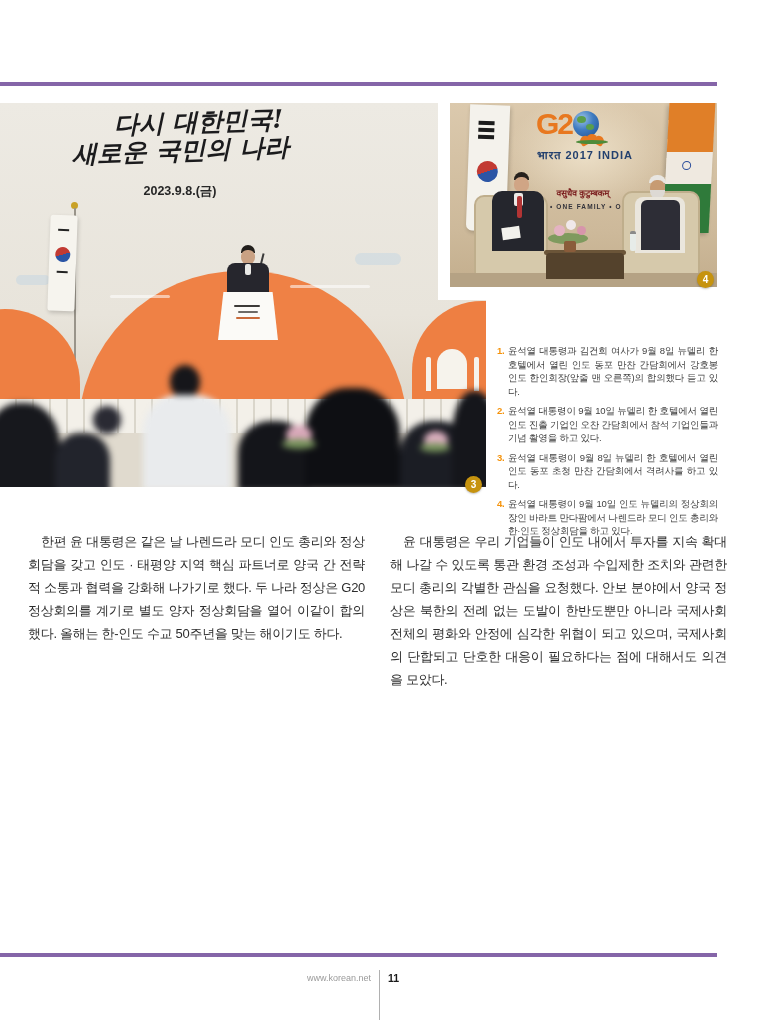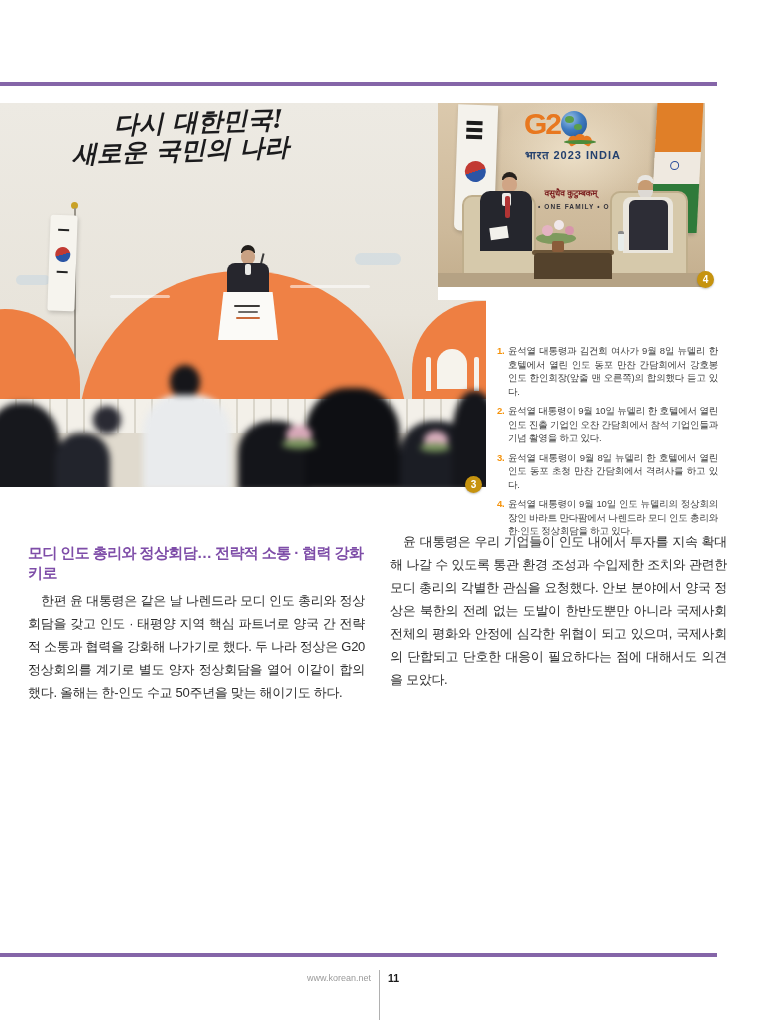--- a/index.html
+++ b/index.html
@@ -53,21 +53,21 @@
   .minaret { width:5px; height:34px; background:#f6f3ec; border-radius:2px 2px 0 0; }
   .crowd-layer { left:0; top:240px; width:486px; height:144px; filter:blur(3px); }
   .crowd { position:absolute; border-radius:45% 45% 0 0; }
   .flower-pink { position:absolute; border-radius:50%; }
   .badge { width:17px; height:17px; border-radius:50%; background:#c6930f;
     color:#ffffff; font-size:10px; font-weight:bold; display:flex; align-items:center;
     justify-content:center; z-index:6; box-shadow:0 1px 2px rgba(0,0,0,.25); }
 
   
   .photo-summit-frame { left:438px; top:103px; width:279px; height:197px; background:#ffffff;
-    padding:0 0 13px 0; z-index:3; }
+    padding:0 0 13px 12px; z-index:3; }
   .photo-summit { position:relative; width:267px; height:184px; overflow:hidden;
     background:linear-gradient(180deg,#dbc9ad 0%,#cdb99a 70%,#c3ae8d 100%); }
   .logo-glow { left:55px; top:-8px; width:160px; height:116px; border-radius:50%;
     background:radial-gradient(ellipse at center,#ecdfc7 0%,rgba(236,223,199,0) 70%); }
   .g20-row { left:86px; top:4px; display:flex; align-items:center; }
   .g20-text { font-size:30px; font-weight:bold; color:#e8781f; letter-spacing:-2px;
     font-family:"Liberation Sans",sans-serif; }
   .globe { width:26px; height:26px; border-radius:50%; margin-left:1px;
     background:radial-gradient(circle at 35% 30%,#9cc4e8 0%,#3f7bc0 45%,#1f4f8f 100%); position:relative; }
   .globe .land { position:absolute; background:#5a9e4b; border-radius:50%; }
@@ -143,20 +143,21 @@
 <div class="abs photo-main">
   <div class="abs cloud" style="left:355px;top:150px;width:46px;height:12px;"></div>
   <div class="abs cloud" style="left:16px;top:172px;width:34px;height:10px;"></div>
   <div class="abs cloud" style="left:452px;top:138px;width:28px;height:9px;"></div>
 
   <div class="abs callig">
     <div class="l1">다시 대한민국!</div>
     <div class="l2">새로운 국민의 나라</div>
   </div>
   <div class="abs event-block">
+    <div class="d">2023.9.8.(금)</div>
   </div>
 
   <div class="abs flag-finial"></div>
   <div class="abs flag-pole"></div>
   <div class="abs flag-cloth">
     <div class="trigram" style="top:14px;"></div>
     <div class="taegeuk-m"></div>
     <div class="trigram" style="top:56px;"></div>
   </div>
 
@@ -211,21 +212,21 @@
         <span class="land" style="left:4px;top:5px;width:9px;height:7px;"></span>
         <span class="land" style="left:13px;top:13px;width:8px;height:6px;"></span>
       </span>
     </div>
     <div class="abs lotus">
       <span class="petal" style="left:7px;top:0;"></span>
       <span class="petal" style="left:0;top:2px;transform:rotate(-30deg);"></span>
       <span class="petal" style="left:14px;top:2px;transform:rotate(30deg);"></span>
       <span class="lotus-leaf"></span>
     </div>
-    <div class="abs country-line">भारत 2023 INDIA</div>
+    <div class="abs country-line">भारत 2017 INDIA</div>
     <div class="abs motto-hi">वसुधैव कुटुम्बकम्</div>
     <div class="abs motto-en">EARTH • ONE FAMILY • ONE FU</div>
 
     <div class="g20-scene">
       <div class="abs kr-flag2">
         <div class="kr-bar" style="top:16px;"></div>
         <div class="kr-bar" style="top:23px;"></div>
         <div class="kr-bar" style="top:30px;"></div>
         <div class="taegeuk2"></div>
       </div>
@@ -278,21 +279,20 @@
     <span class="cap-text">윤석열 대통령이 9월 8일 뉴델리 한 호텔에서 열린 인도 동포 초청 만찬 간담회에서 격려사를 하고 있다.</span>
   </div>
   <div class="cap-item">
     <span class="cap-num">4.</span>
     <span class="cap-text">윤석열 대통령이 9월 10일 인도 뉴델리의 정상회의장인 바라트 만다팜에서 나렌드라 모디 인도 총리와 한·인도 정상회담을 하고 있다.</span>
   </div>
 </div>
 
 <div class="abs article">
   <div class="col">
-    <h2 class="subhead">모디 인도 총리와 정상회담… 전략적 소통 · 협력 강화키로</h2>
     <p class="ind">한편 윤 대통령은 같은 날 나렌드라 모디 인도 총리와 정상회담을 갖고 인도 · 태평양 지역 핵심 파트너로 양국 간 전략적 소통과 협력을 강화해 나가기로 했다. 두 나라 정상은 G20 정상회의를 계기로 별도 양자 정상회담을 열어 이같이 합의했다. 올해는 한-인도 수교 50주년을 맞는 해이기도 하다.</p>
   </div>
   <div class="col">
     <p class="ind"><span>윤 대통령은 우리 기업들이 인도 내에서 투자를 지속 확대해 나갈 수 있도록 통관 환경 조성과 수입제한 조치와 관련한 모디 총리의 각별한 관심을 요청했다. 안보 분야에서 양국 정상은 북한의 전례 없는 도발이 한반도뿐만 아니라 국제사회 전체의 평화와 안정에 심각한 위협이 되고 있으며, 국제사회의 단합되고 단호한 대응이 필요하다는 점에 대해서도 의견을 모았다.</span></p>
   </div>
 </div>
 
 <div class="abs bottom-rule"></div>
 <div class="abs footer">
   <div class="footer-inner">

